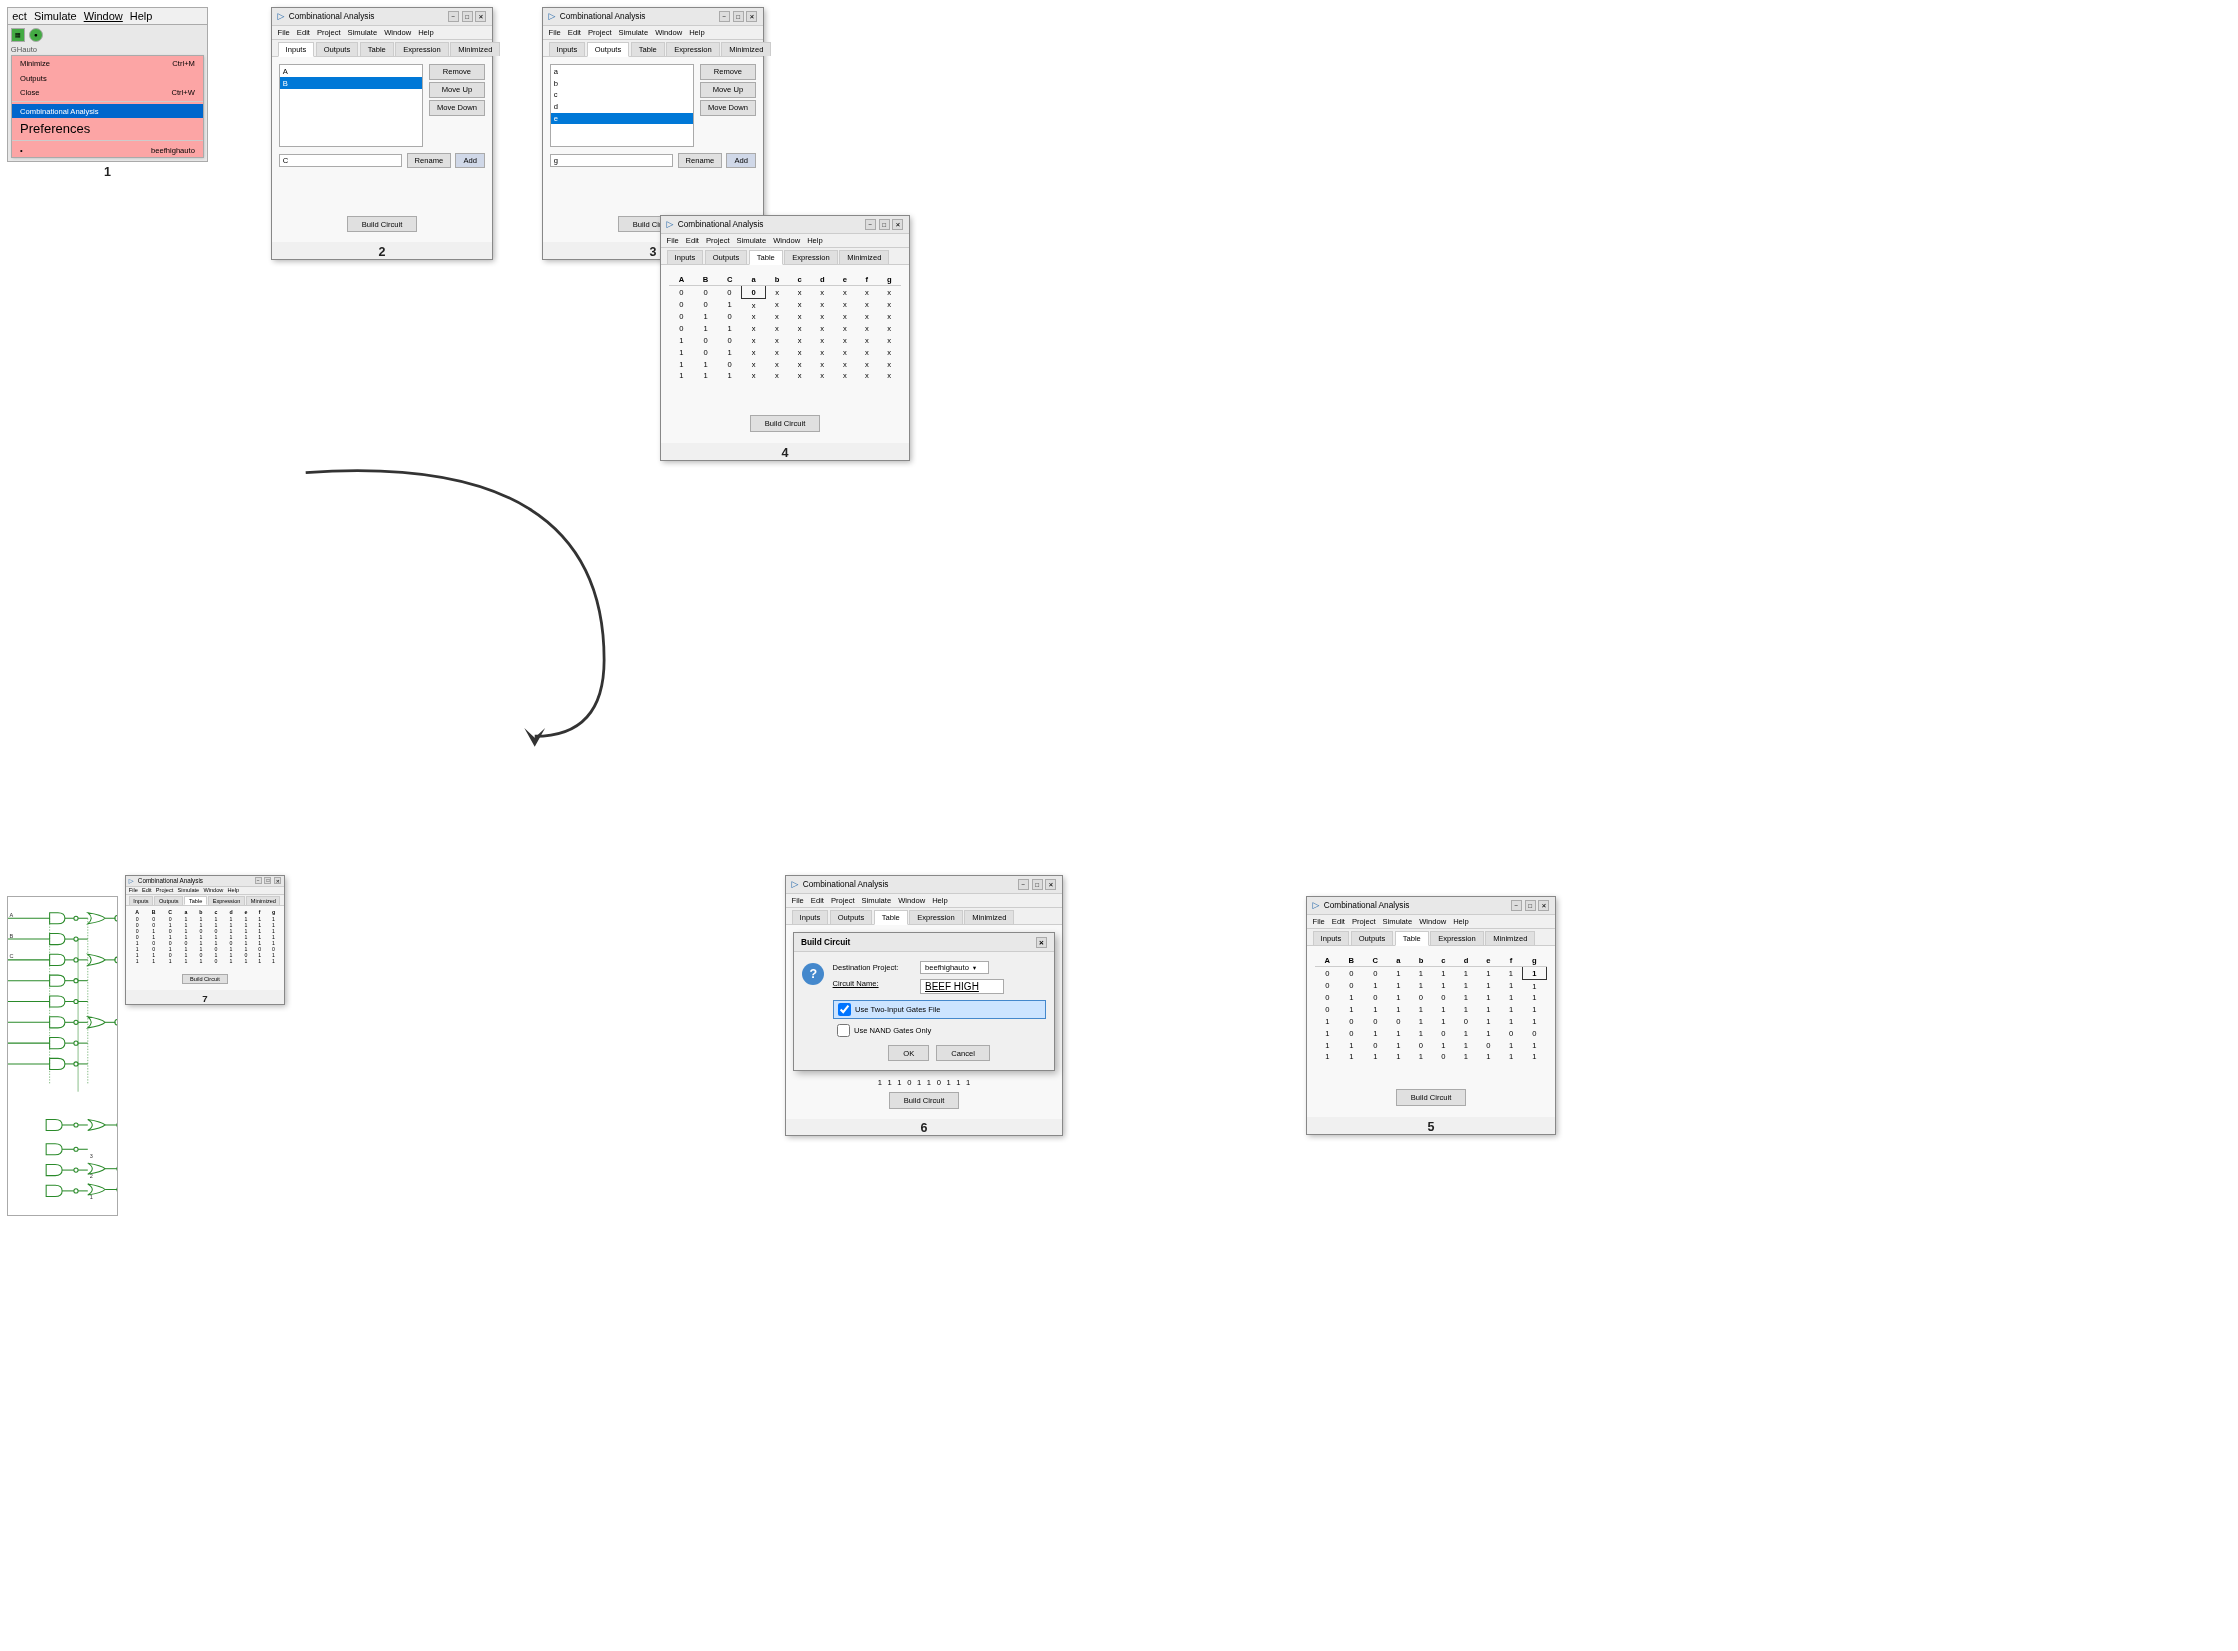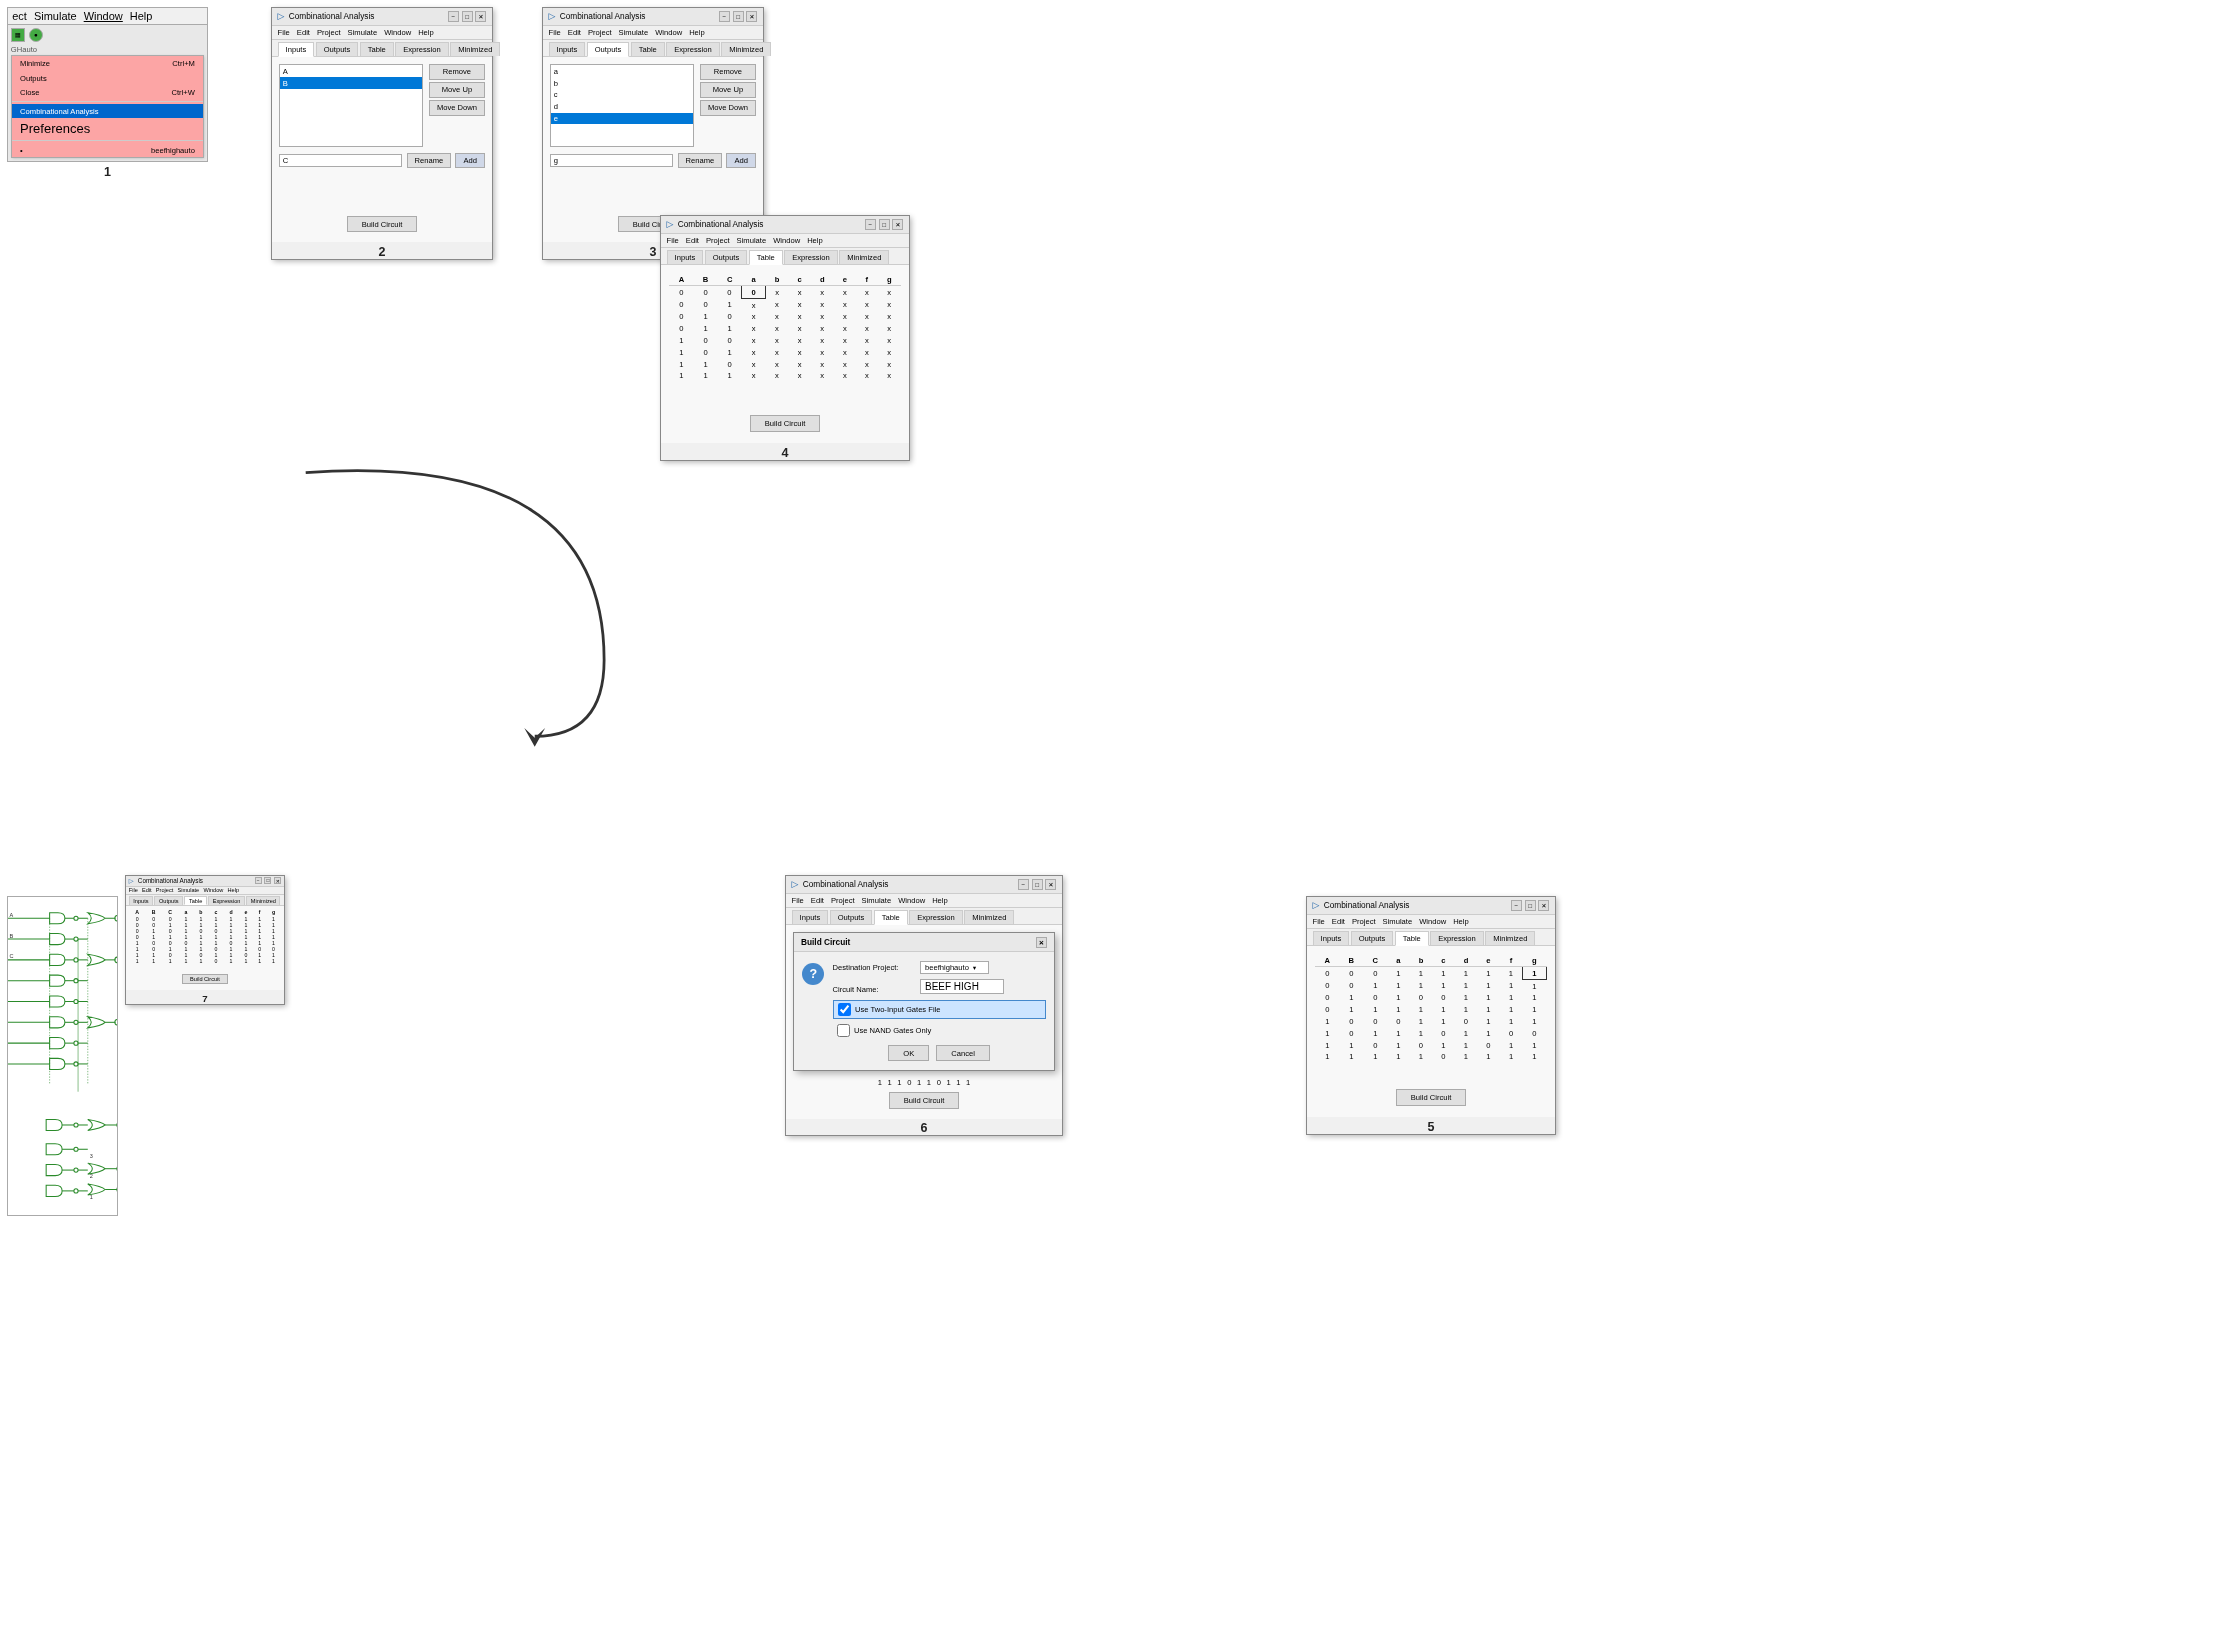--- a/index.html
+++ b/index.html
@@ -673,21 +673,21 @@
       <div style="padding:8.3px; display:flex; gap:8.3px; align-items:flex-start;">
         <div style="width:22px;height:22px;border-radius:50%;background:#4488cc;color:white;display:flex;align-items:center;justify-content:center;font-size:12.5px;font-weight:bold;flex-shrink:0;margin-top:2.8px;">?</div>
         <div style="flex:1;">
           <div style="display:flex; align-items:center; gap:4.2px; margin-bottom:4.2px; font-size:7.6px;">
             <span style="width:83px;">Destination Project:</span>
             <div style="border:0.7px solid #aaa; background:white; padding:1.4px 4.2px; font-size:7.6px; display:flex; align-items:center; gap:2.8px; min-width:69px;">
               <span>beefhighauto</span>
               <span style="font-size:5.6px;">▼</span>
             </div>
           </div>
-          <div style="display:flex; align-items:flex-end; gap:4.2px; margin-bottom:5.6px; font-size:7.6px;">
+          <div style="display:flex; align-items:flex-start; gap:4.2px; margin-bottom:5.6px; font-size:7.6px;text-decoration:underline;">
             <span style="width:83px;">Circuit Name:</span>
             <input value="BEEF HIGH" style="border: 0.7px solid rgb(170, 170, 170); padding: 1.4px 4.2px; font-size: 10px; width: 84px;">
           </div>
           <div style="display:flex; align-items:center; gap:4.2px; margin-bottom:2.8px; font-size:7.6px; background:#cce4ff; padding:2.1px 4.2px; border:0.7px solid #4488cc;">
             <input type="checkbox" checked="" style="margin: 0px;">
             <span>Use Two-Input Gates File</span>
           </div>
           <div style="display:flex; align-items:center; gap:4.2px; margin-bottom:5.6px; font-size:7.6px; padding:2.1px 4.2px;">
             <input type="checkbox" style="margin: 0px;">
             <span>Use NAND Gates Only</span>

